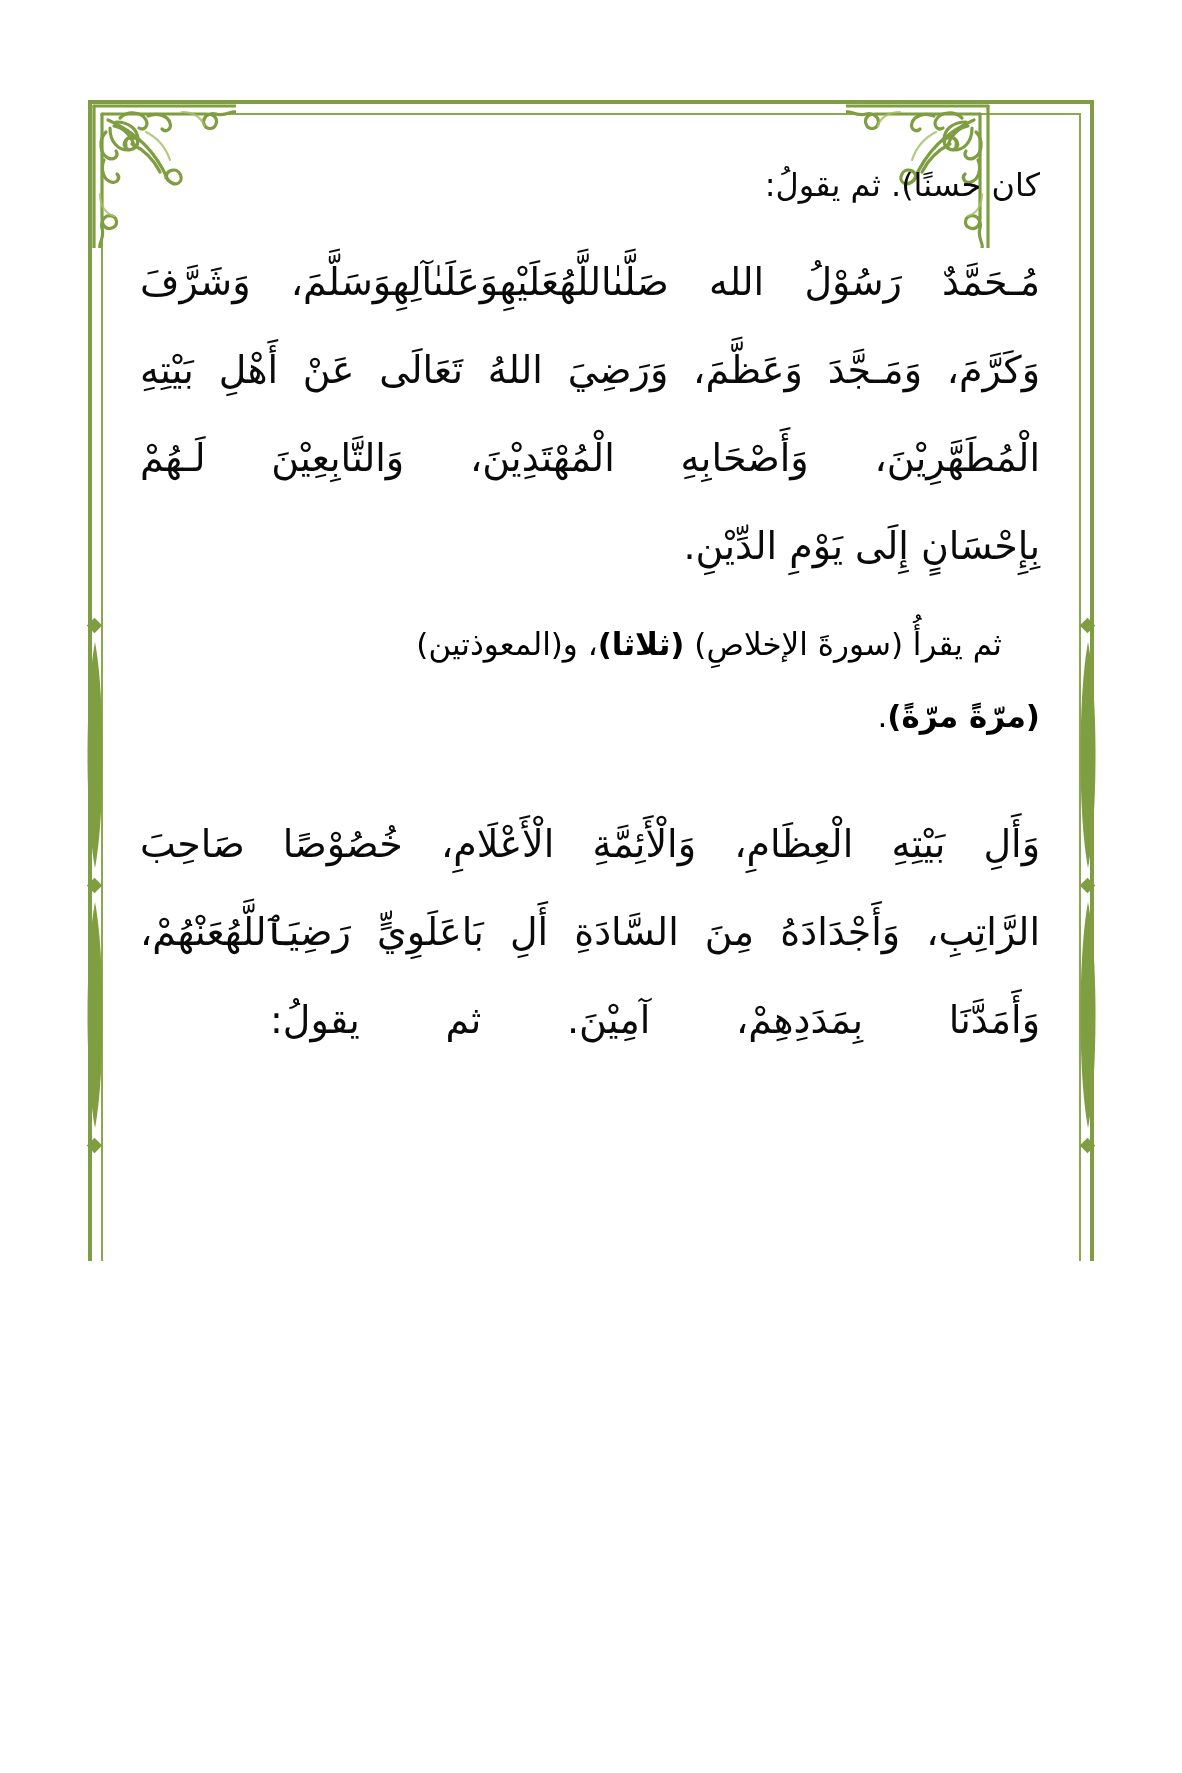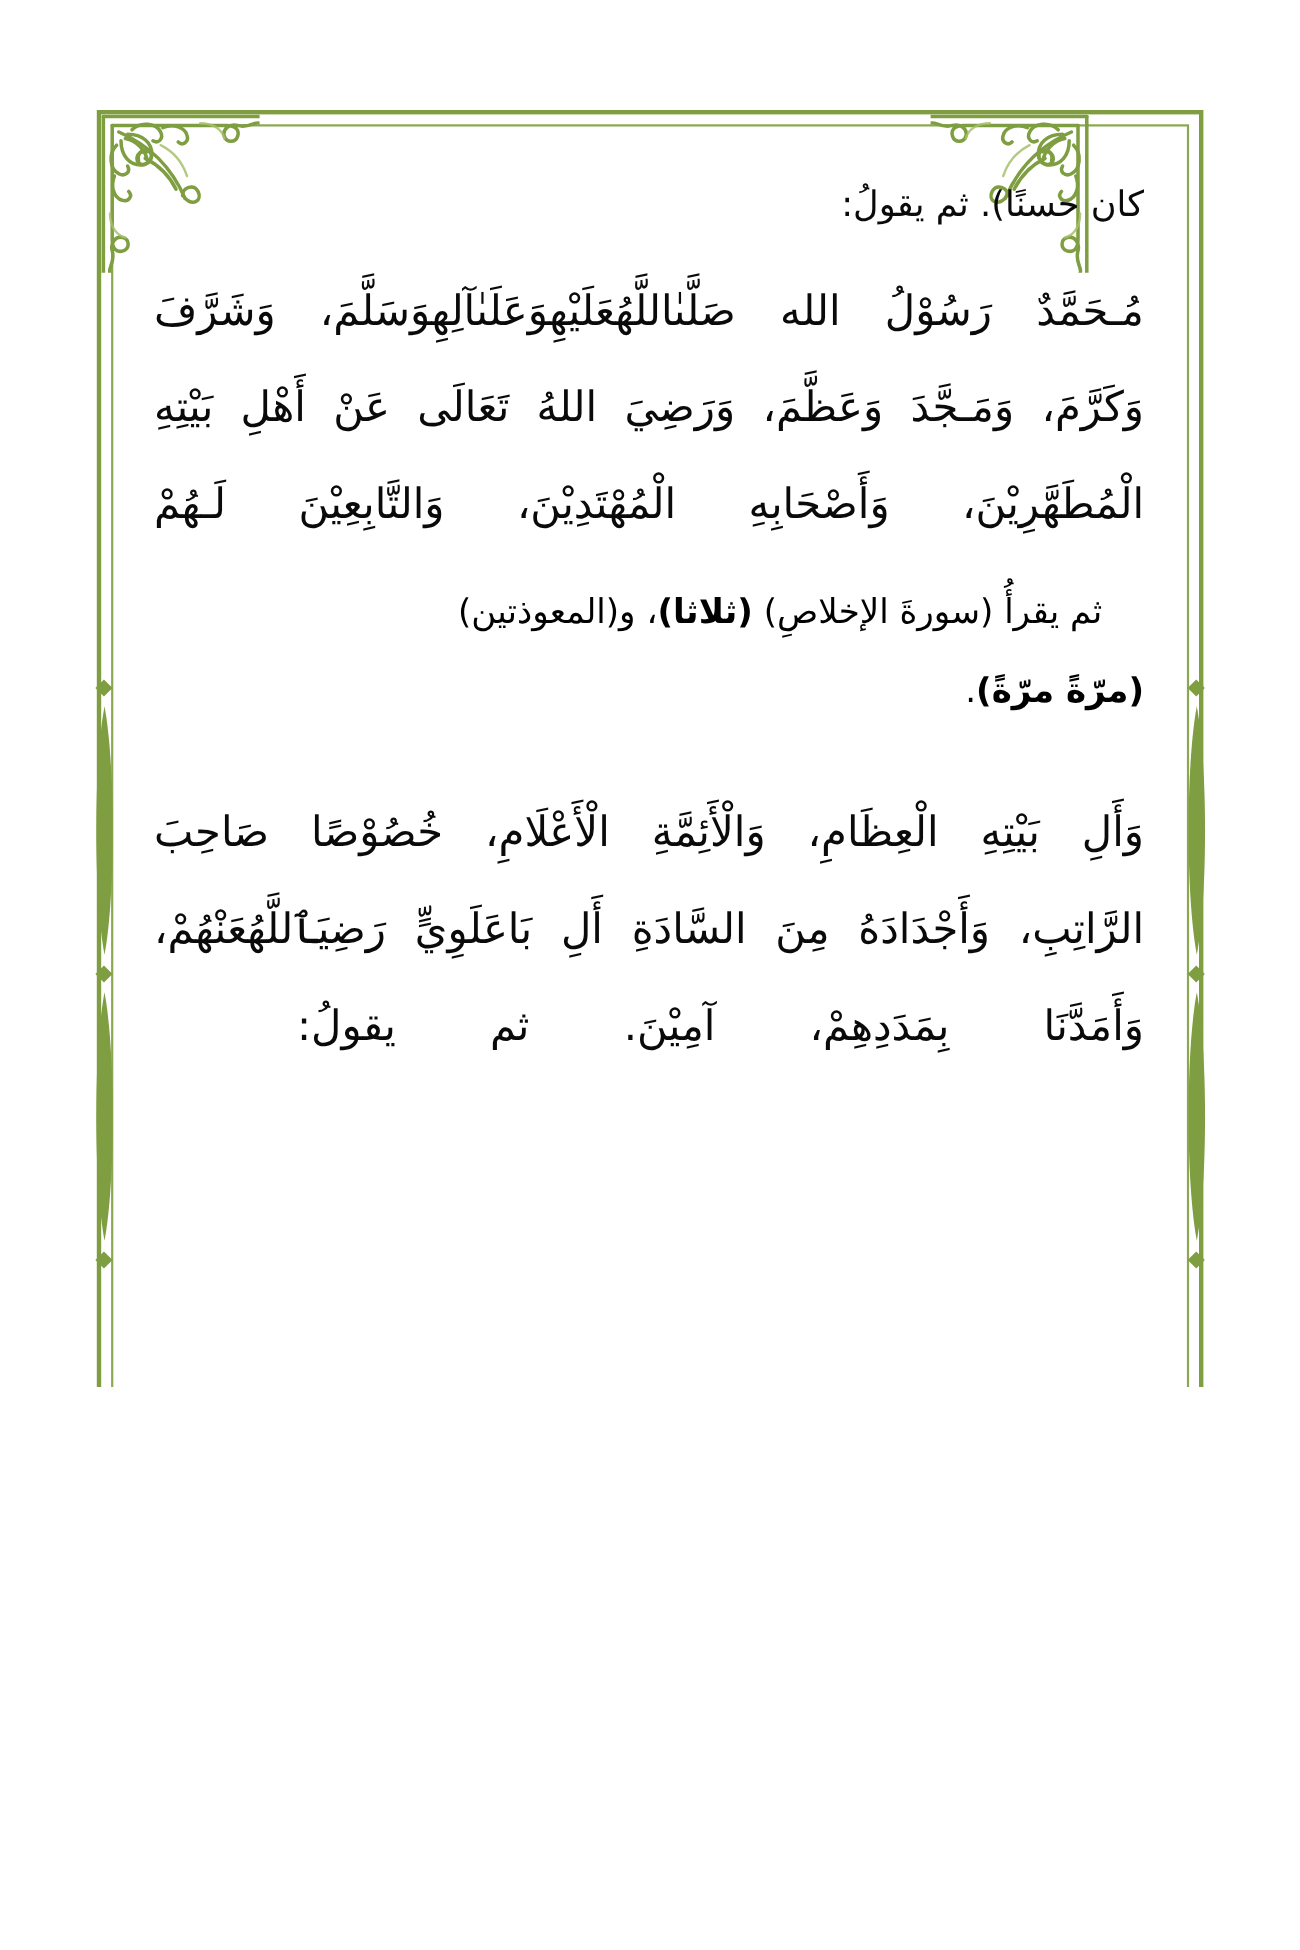--- a/index.html
+++ b/index.html
@@ -297,20 +297,21 @@
   <div class="content">
 
     <div class="ln line-first">كان حسنًا). ثم يقولُ:</div>
 
     <div class="sp-sm"></div>
 
     <div class="passage">
       <div class="ln">مُـحَمَّدٌ  رَسُوْلُ  الله  صَلَّىٰاللَّهُعَلَيْهِوَعَلَىٰآلِهِوَسَلَّمَ،  وَشَرَّفَ</div>
       <div class="ln">وَكَرَّمَ، وَمَـجَّدَ وَعَظَّمَ، وَرَضِيَ اللهُ تَعَالَى عَنْ أَهْلِ بَيْتِهِ</div>
       <div class="ln">الْمُطَهَّرِيْنَ،  وَأَصْحَابِهِ  الْمُهْتَدِيْنَ،  وَالتَّابِعِيْنَ  لَـهُمْ</div>
+      <div class="ln passage-narrow" style="text-align:right; padding-left:200px;">بِإِحْسَانٍ إِلَى يَوْمِ الدِّيْنِ.</div>
     </div>
 
     <div class="sp-sm"></div>
 
     <div class="prose prose-indent">
       <span>ثم يقرأُ (سورةَ الإخلاصِ) </span><span class="bold">(ثلاثا)</span><span>، و(المعوذتين)</span>
     </div>
 
     <div class="prose" style="padding-left:440px;">
       <span class="bold">(مرّةً مرّةً)</span><span>.</span>

